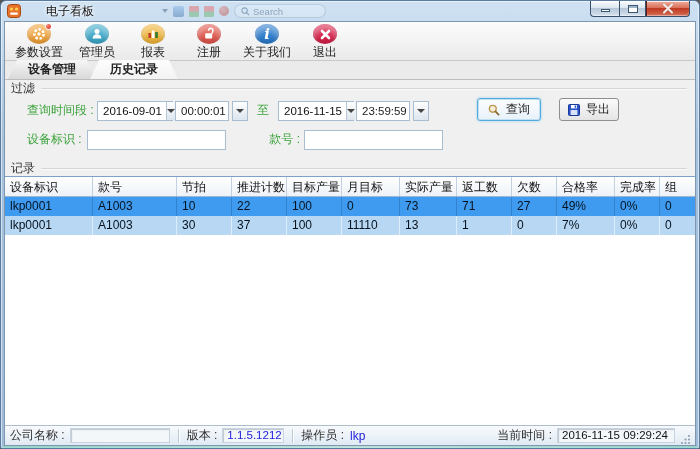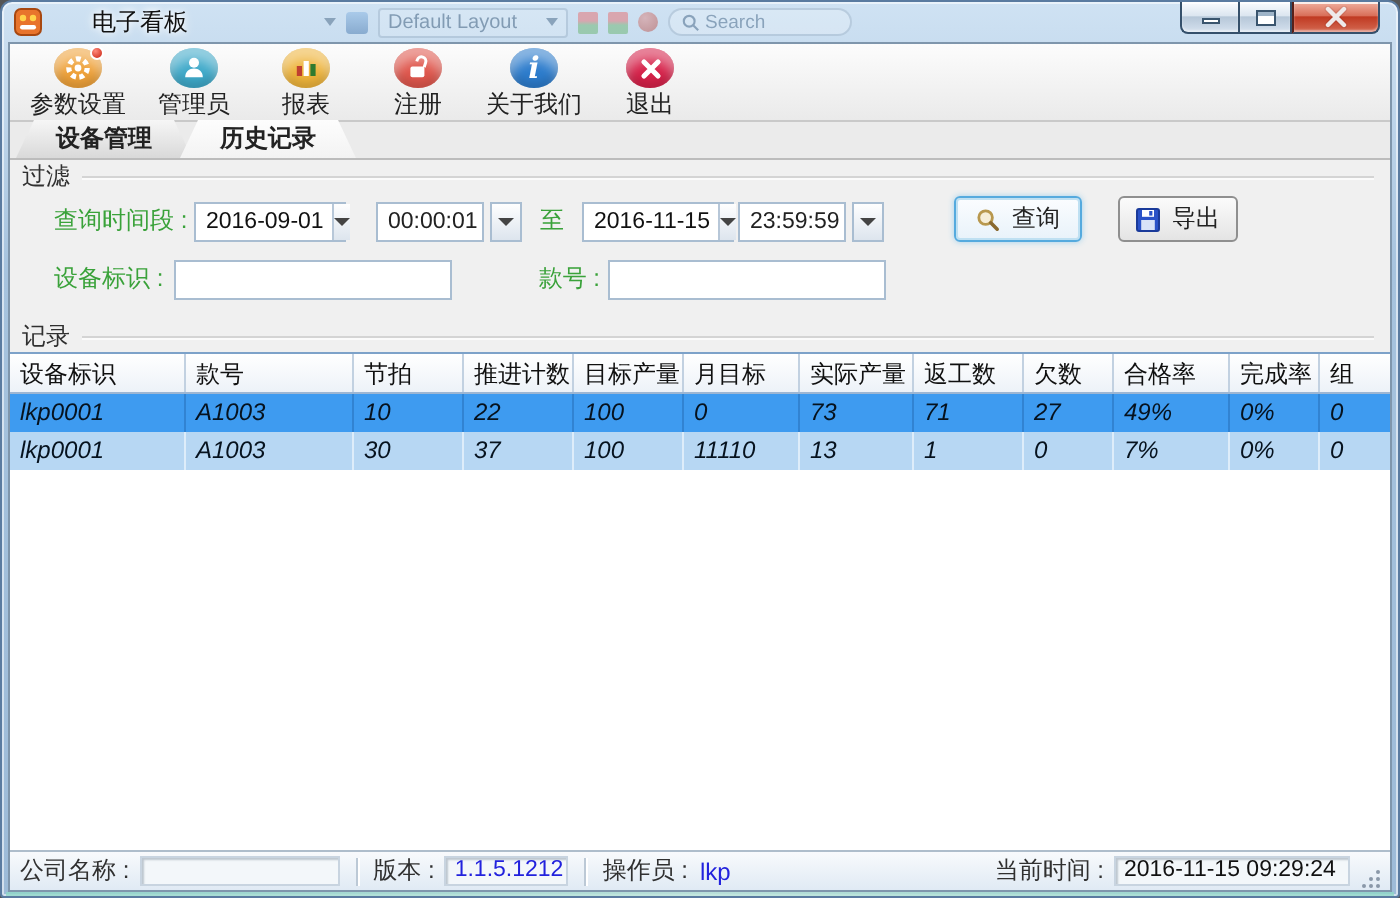--- a/index.html
+++ b/index.html
@@ -100,21 +100,21 @@
   .btn-query { left:472px; width:64px; border:1px solid #55aade; box-shadow:0 0 0 1px #bfe0f2 inset, 0 0 3px #9fd0ec; background:linear-gradient(#fbfdff,#e8f2fa); }
   .btn-export { left:554px; width:60px; border:1px solid #8f8f8f; background:linear-gradient(#fbfbfb,#e4e4e4); }
 
   
   .records-panel { flex:1 1 auto; display:flex; flex-direction:column; overflow:hidden; }
   .grid { flex:1 1 auto; display:flex; flex-direction:column; background:#fff; border-top:1px solid #7da2c9; overflow:hidden; }
   .g-row { display:flex; flex:0 0 auto; }
   .g-head { height:20px; background:linear-gradient(#ffffff,#edf2f8); border-bottom:1px solid #9db6d3; }
   .hcell { border-right:1px solid #c2d1e1; padding:2px 0 0 5px; font-size:12px; color:#101010; overflow:hidden; white-space:nowrap; }
   .g-data { height:19px; }
-  .dcell { padding:2px 0 0 5px; font-size:12px; color:#06121e; overflow:hidden; white-space:nowrap;font-style:italic; }
+  .dcell { padding:2px 0 0 5px; font-size:12px; color:#06121e; overflow:hidden; white-space:nowrap; }
   .row-sel { background:#3e9bf0; }
   .row-sel .dcell { border-right:1px solid rgba(10,60,120,.25); }
   .row-alt { background:#b7d7f3; }
   .row-alt .dcell { border-right:1px solid rgba(255,255,255,.55); }
   .g-fill { flex:1 1 auto; background:#fff; }
   .c0{width:88px} .c1{width:84px} .c2{width:55px} .c3{width:55px} .c4{width:55px}
   .c5{width:58px} .c6{width:57px} .c7{width:55px} .c8{width:45px} .c9{width:58px}
   .c10{width:45px} .c11{flex:1}
 
   
@@ -139,24 +139,20 @@
       <rect x="0.5" y="0.5" width="13" height="13" rx="3" fill="#e8742c" stroke="#a84810"></rect>
       <circle cx="4.5" cy="5" r="1.6" fill="#ffd24a"></circle>
       <circle cx="9.5" cy="5" r="1.6" fill="#ffd24a"></circle>
       <rect x="3" y="8.5" width="8" height="2.2" rx="1.1" fill="#fff"></rect>
     </svg>
     <span class="title-text">电子看板</span>
 
     <div class="embedded-bar">
       <span class="dd-arrow-sm"></span>
       <span class="layout-icon"></span>
-      <span class="layout-combo">
-        <span>Default Layout</span>
-        <span class="dd-arrow-sm"></span>
-      </span>
       <span class="mini-icon"></span>
       <span class="mini-icon"></span>
       <span class="record-dot"></span>
       <span class="search-box">
         <svg width="9" height="9" viewBox="0 0 10 10">
             <circle cx="4" cy="4" r="3" fill="none" stroke="#3a5a7a" stroke-width="1.2"></circle>
             <line x1="6.2" y1="6.2" x2="9" y2="9" stroke="#3a5a7a" stroke-width="1.2"></line>
           </svg>
         <span>Search</span>
       </span>
@@ -257,21 +253,21 @@
 
       <div class="filter-panel">
         <div class="f-row1">
           <span class="green-label lab-time">查询时间段 :</span>
           <span class="combo" style="width:76px">
             <span class="val" style="flex:1">2016-09-01</span>
             <span class="dd-btn">
                 <i></i>
               </span>
           </span>
-          <span class="time-box" style="margin-left:15px">00:00:01</span>
+          <span class="time-box" style="margin-left:2px">00:00:01</span>
           <span class="sep-btn">
               <i></i>
             </span>
           <span class="green-label zhi">至</span>
           <span class="combo" style="width:76px">
             <span class="val" style="flex:1">2016-11-15</span>
             <span class="dd-btn">
                 <i></i>
               </span>
           </span>

